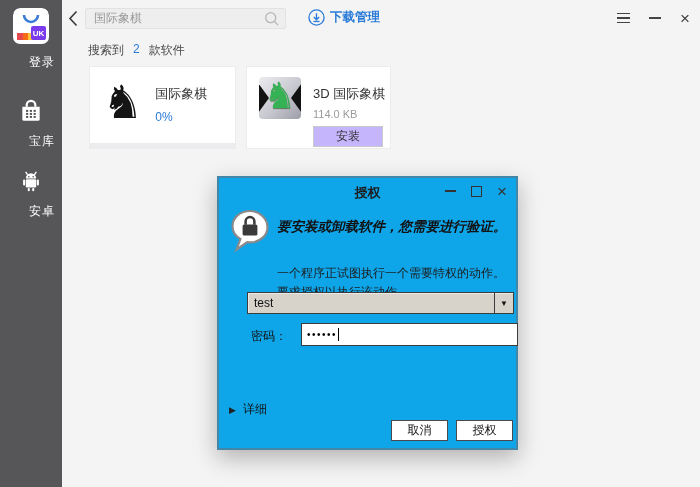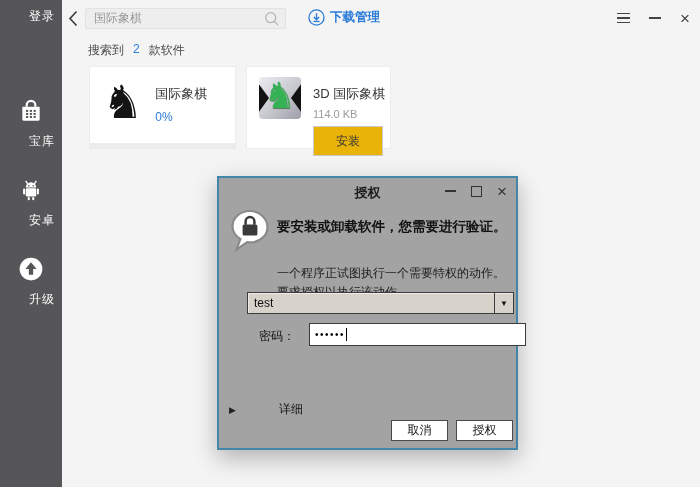--- a/index.html
+++ b/index.html
@@ -6,21 +6,21 @@
   body { font-family:"Liberation Sans","DejaVu Sans",sans-serif; background:#888; }
   .screen { position:relative; width:700px; height:487px; background:#f4f4f5; overflow:hidden; }
 
   
   .sidebar { position:absolute; left:0; top:0; width:62px; height:487px; background:#565659; }
   .logo-block { position:absolute; left:0; top:8px; width:62px; display:flex; flex-direction:column; align-items:center; gap:6px; cursor:pointer; }
   .logo-badge { border-radius:7px; overflow:hidden; }
   .side-label { color:#fff; font-size:12px; letter-spacing:1px;margin-left:22px; }
   .side-item { position:absolute; left:0; width:62px; display:flex; flex-direction:column; align-items:center; gap:5px; cursor:pointer; }
   .si-store   { top:98px; }
-  .si-android { top:177px;font-family:Liberation Serif, serif; }
+  .si-android { top:168px;font-family:Liberation Serif, serif; }
   .si-upgrade { top:256px; }
   .si-uninstall { top:329px; }
 
   
   .back-btn { position:absolute; left:68px; top:10px; width:14px; height:17px; display:flex; align-items:center; cursor:pointer; }
   .search-box { position:absolute; left:85px; top:8px; width:201px; height:21px; background:#eeeeef; border:1px solid #e2e2e4; border-radius:2px; display:flex; align-items:center; }
   .search-box input { flex:1; border:none; outline:none; background:transparent; font-size:12px; color:#999; padding:0 4px 0 8px; font-family:inherit; }
   .search-ico { width:16px; height:16px; margin-right:5px; flex:0 0 auto; }
   .dl-manager { position:absolute; left:308px; top:9px; display:flex; align-items:flex-start; gap:5px; cursor:pointer; }
   .dl-manager span { font-size:12.5px; color:#2b7cd9; font-weight:600; }
@@ -48,62 +48,75 @@
   .prog-track { position:absolute; left:0; right:0; bottom:0; height:5px; background:#ececee; }
   .prog-fill { display:block; height:100%; background:#2b7cd9; }
   .icon-3d { position:relative; width:42px; height:42px; border-radius:4px; margin-top:2px;
              background:linear-gradient(135deg,#ececf0 0%,#c7c7cf 55%,#9d9da8 100%); overflow:hidden; flex:0 0 auto; }
   .icon-3d::before, .icon-3d::after { content:""; position:absolute; top:6px; width:0; height:0;
              border-top:15px solid transparent; border-bottom:15px solid transparent; }
   .icon-3d::before { left:-1px; border-left:11px solid #121212; }
   .icon-3d::after  { right:-1px; border-right:11px solid #121212; }
   .knight-green { position:absolute; left:0; right:0; top:-4px; text-align:center; font-size:36px; line-height:46px;
              color:#35b254; text-shadow:0 1px 1px rgba(0,60,0,.55); font-family:"DejaVu Sans",sans-serif; }
-  .install-btn { margin-top:6px; width:70px; height:30px; border:1px solid #c9c9cc; background:#eab308; font-size:12px;
+  .install-btn { margin-top:6px; width:70px; height:21px; border:1px solid #c9c9cc; background:#c4b5fd; font-size:12px;
              color:#333; display:flex; align-items:center; justify-content:center; cursor:pointer; }
 
   
-  .dialog { position:absolute; left:217px; top:176px; width:301px; height:274px; background:#a3a3a3;
+  .dialog { position:absolute; left:217px; top:176px; width:301px; height:274px; background:#0ea5e9;
             border:2px solid #4486a8; box-shadow:0 8px 22px rgba(0,0,0,.28); }
   .dlg-titlebar { position:relative; height:26px; }
   .dlg-title { position:absolute; left:0; right:0; top:6px; text-align:center; font-size:13px; font-weight:bold; color:#1c1c1c; }
   .dlg-controls { position:absolute; right:9px; top:0; height:26px; display:flex; align-items:center; gap:15px; }
   .dlg-min { width:11px; height:1.5px; background:#333; }
   .dlg-max { width:11px; height:11px; border:1.5px solid #333; }
   .dlg-close { font-size:17px; color:#333; line-height:1; }
   .bubble { position:absolute; left:8px; top:30px; }
-  .dlg-heading { position:absolute; left:58px; top:40px; width:230px; font-size:13.5px; font-weight:bold; color:#121212; line-height:1.35; }
+  .dlg-heading { position:absolute; left:58px; top:40px; width:230px; font-size:13.5px; font-weight:bold; color:#121212; line-height:1.35;font-style:italic; }
   .dlg-desc { position:absolute; left:58px; top:86px; width:236px; font-size:12px; color:#1d1d1d; line-height:1.55; }
   .combo { position:absolute; left:28px; top:114px; width:267px; height:22px; background:#d7d3cb;
            border:1px solid #3c3c3c; display:flex; align-items:stretch; cursor:pointer;
            box-shadow:inset 1px 1px 0 rgba(255,255,255,.55); }
   .combo-value { flex:1; display:flex; align-items:center; padding-left:6px; font-size:12px; color:#111; }
   .combo-btn { width:19px; border-left:1px solid #3c3c3c; display:flex; align-items:center; justify-content:center; }
   .combo-arrow { font-size:8px; color:#111; }
-  .pw-row { position:absolute; left:40px; top:145px; width:267px; height:24px; }
+  .pw-row { position:absolute; left:32px; top:145px; width:267px; height:24px; }
   .pw-label { position:absolute; left:0; top:5px; font-size:12px; color:#111; }
   .pw-field { position:absolute; left:50px; top:0; width:217px; height:23px; background:#fff; border:1px solid #3c3c3c;
               display:flex; align-items:center; padding-left:5px; cursor:text; }
   .pw-dots { font-size:10px; letter-spacing:1.5px; color:#000; }
   .pw-caret { width:1px; height:13px; background:#000; margin-left:1px; }
   .details-row { position:absolute; left:10px; top:223px; display:flex; align-items:center; gap:7px; cursor:pointer; }
   .tri { font-size:9px; color:#222; }
-  .details-label { font-size:12px; color:#111;margin-left:36px; }
+  .details-label { font-size:12px; color:#111; }
   .dlg-btn { position:absolute; top:242px; width:57px; height:21px; background:#fff; border:1px solid #4a4a4a;
              font-size:12px; color:#111; display:flex; align-items:center; justify-content:center; cursor:pointer; }
   .btn-cancel { left:172px; }
   .btn-auth { left:237px; }
 </style>
 </head>
 <body>
 
 <div class="screen">
 
   <div class="sidebar">
     <div class="logo-block">
+      <span class="logo-badge">
+        <svg width="36" height="36" viewBox="0 0 36 36">
+          <rect width="36" height="36" rx="7" fill="#fff"></rect>
+          <rect x="4" y="25" width="6" height="7" fill="#e5484d"></rect>
+          <rect x="10" y="25" width="5" height="7" fill="#f76b15"></rect>
+          <rect x="15" y="25" width="5" height="7" fill="#ffc53d"></rect>
+          <rect x="20" y="25" width="5" height="7" fill="#46a758"></rect>
+          <rect x="25" y="25" width="7" height="7" fill="#3a7bd5"></rect>
+          <path d="M11 7a7 7 0 0 0 14 0" stroke="#3a7bd5" stroke-width="2.6" fill="none"></path>
+          <rect x="18" y="18" width="15" height="14" rx="2" fill="#7c3aed"></rect>
+          <text x="25.5" y="28" text-anchor="middle" font-size="8" font-weight="bold" fill="#fff">UK</text>
+        </svg>
+      </span>
       <span class="side-label">登录</span>
     </div>
 
     <div class="side-item si-store">
       <span>
         <svg width="26" height="26" viewBox="0 0 24 24">
           <path d="M4 8h16v11.5a1.6 1.6 0 0 1-1.6 1.6H5.6A1.6 1.6 0 0 1 4 19.5Z" fill="#fff"></path>
           <path d="M8 8V6.6a4 4 0 0 1 8 0V8" fill="none" stroke="#fff" stroke-width="2"></path>
           <g fill="#565659">
             <rect x="7.4" y="11" width="2" height="1.8"></rect>
@@ -131,29 +144,20 @@
           <rect x="7.2" y="10.4" width="9.6" height="7.6" rx="1.1" fill="#fff"></rect>
           <rect x="4.7" y="10.5" width="1.9" height="5.6" rx=".95" fill="#fff"></rect>
           <rect x="17.4" y="10.5" width="1.9" height="5.6" rx=".95" fill="#fff"></rect>
           <rect x="9" y="18.4" width="1.9" height="3.1" rx=".95" fill="#fff"></rect>
           <rect x="13.1" y="18.4" width="1.9" height="3.1" rx=".95" fill="#fff"></rect>
         </svg>
       </span>
       <span class="side-label">安卓</span>
     </div>
 
-    <div class="side-item si-upgrade">
-      <span>
-        <svg width="26" height="26" viewBox="0 0 24 24">
-          <circle cx="12" cy="12" r="10.5" fill="#fff"></circle>
-          <path d="M12 5.8 17.2 12h-3.2v5.4h-4V12H6.8Z" fill="#565659"></path>
-        </svg>
-      </span>
-      <span class="side-label">升级</span>
-    </div>
 
   </div>
 
   <div class="back-btn">
     <svg width="10" height="17" viewBox="0 0 10 17">
       <path d="M8.5 1.5 2 8.5l6.5 7" stroke="#3a3a3a" stroke-width="1.6" fill="none"></path>
     </svg>
   </div>
 
   <div class="search-box">

